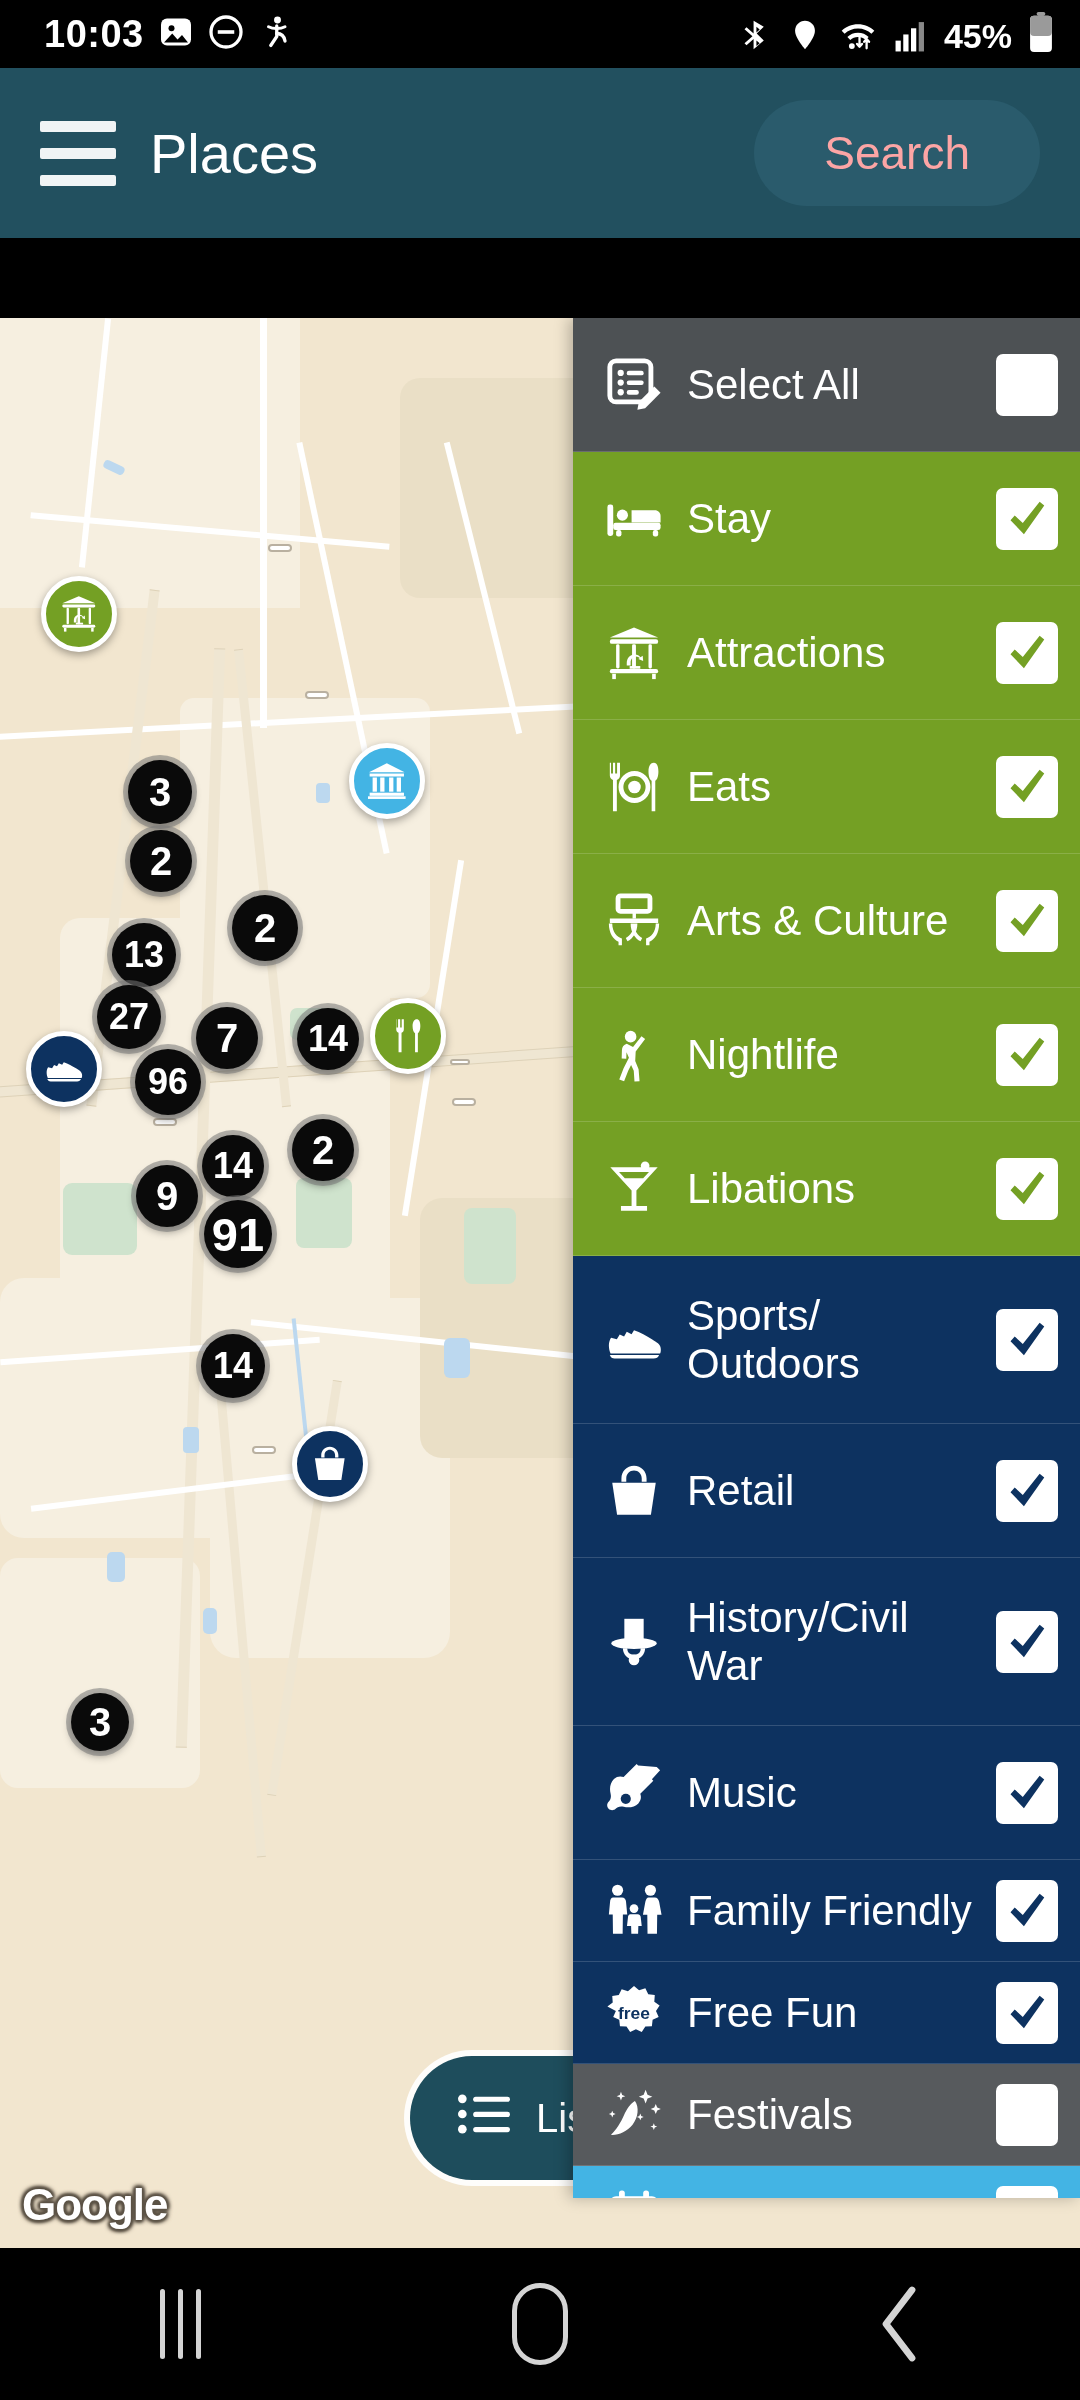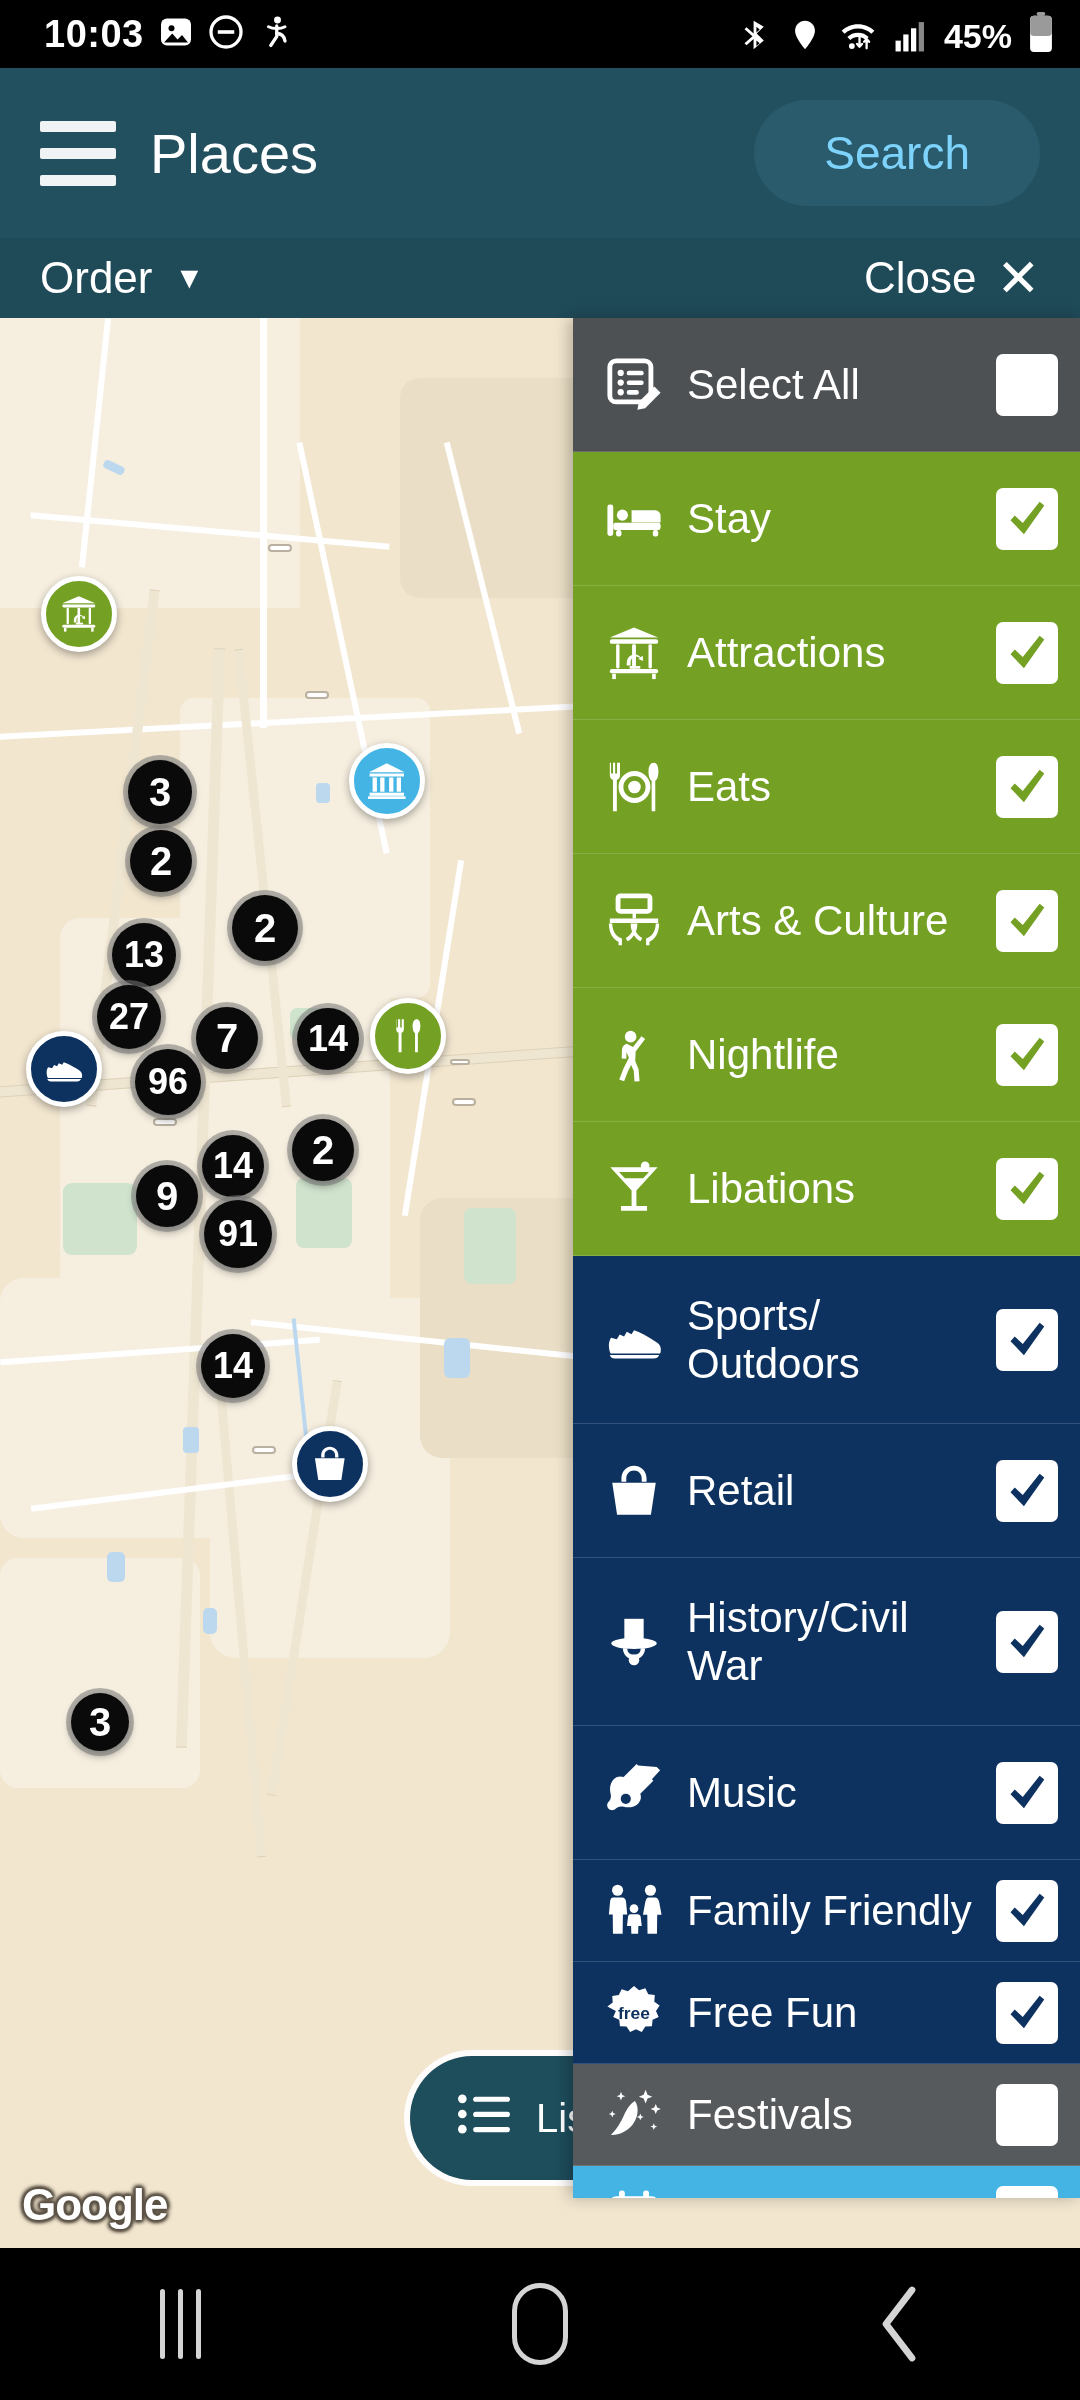--- a/index.html
+++ b/index.html
@@ -76,21 +76,21 @@
   
   #appbar {
     position:absolute; left:0; top:68px; width:1080px; height:170px;
     background:#22505f; display:flex; align-items:center; padding:0 40px;
   }
   #hamburger { width:76px; display:flex; flex-direction:column; gap:16px; cursor:pointer; }
   #hamburger span { display:block; height:11px; background:#f0f4f5; border-radius:2px; }
   #apptitle { color:#fff; font-size:56px; margin-left:34px; font-weight:500; }
   #search-btn {
     margin-left:auto; background:#2a5b6c; border-radius:58px;
-    padding:26px 70px; color:#7dd3fc; font-size:46px;
+    padding:26px 70px; color:#fca5a5; font-size:46px;
   }
 
   #subbar {
     position:absolute; left:0; top:238px; width:1080px; height:80px;
     background:#1f4a58; display:flex; align-items:center; padding:0 40px; color:#fff;
   }
   #order-btn { display:flex; align-items:center; gap:22px; font-size:44px; }
   #order-caret { font-size:30px; }
   #close-btn { margin-left:auto; display:flex; align-items:center; gap:20px; font-size:44px; }
   #close-x { font-size:52px; font-weight:300; line-height:1; }
@@ -248,21 +248,21 @@
         <div class="cluster" style="left: 130px; top: 512px; width: 62px; height: 62px; font-size: 40px;">2</div>
         <div class="cluster" style="left: 232px; top: 577px; width: 66px; height: 66px; font-size: 40px;">2</div>
         <div class="cluster" style="left: 112px; top: 605px; width: 64px; height: 64px; font-size: 36px;">13</div>
         <div class="cluster" style="left: 97px; top: 667px; width: 64px; height: 64px; font-size: 36px;">27</div>
         <div class="cluster" style="left: 196px; top: 689px; width: 62px; height: 62px; font-size: 40px;">7</div>
         <div class="cluster" style="left: 297px; top: 690px; width: 62px; height: 62px; font-size: 36px;">14</div>
         <div class="cluster" style="left: 135px; top: 731px; width: 66px; height: 66px; font-size: 36px;">96</div>
         <div class="cluster" style="left: 202px; top: 817px; width: 62px; height: 62px; font-size: 36px;">14</div>
         <div class="cluster" style="left: 292px; top: 801px; width: 62px; height: 62px; font-size: 40px;">2</div>
         <div class="cluster" style="left: 136px; top: 847px; width: 62px; height: 62px; font-size: 40px;">9</div>
-        <div class="cluster" style="left: 204px; top: 882px; width: 68px; height: 68px; font-size: 36px;">91</div>
+        <div class="cluster" style="left: 204px; top: 882px; width: 68px; height: 68px; font-size: 47px;">91</div>
         <div class="cluster" style="left: 201px; top: 1016px; width: 64px; height: 64px; font-size: 36px;">14</div>
         <div class="cluster" style="left: 71px; top: 1375px; width: 58px; height: 58px; font-size: 40px;">3</div>
       </div>
 
     <div id="google-logo">Google</div>
 
     <div id="list-fab">
       <span>
         <svg width="52" height="44" viewBox="0 0 24 20">
           <circle cx="2" cy="3" r="2" fill="#fff"></circle>
@@ -344,30 +344,20 @@
   <div id="appbar">
     <div id="hamburger">
       <span></span>
         <span></span>
         <span></span>
     </div>
     <div id="apptitle">Places</div>
     <div id="search-btn">Search</div>
   </div>
 
-  <div id="subbar">
-    <div id="order-btn">
-      <span>Order</span>
-      <span id="order-caret">▼</span>
-    </div>
-    <div id="close-btn">
-      <span>Close</span>
-      <span id="close-x">✕</span>
-    </div>
-  </div>
 
   <div id="filterpanel">
       <div class="frow sec-gray" style="height: 134px; justify-content: space-between;">
         <div class="ficon">
           <svg viewBox="0 0 24 24">
             <rect x="2" y="2" width="17" height="17" rx="2.6" fill="none" stroke="#fff" stroke-width="2"></rect>
             <circle cx="6.5" cy="7" r="1.3"></circle>
             <rect x="9" y="6.1" width="7" height="1.9" rx=".9"></rect>
             <circle cx="6.5" cy="11" r="1.3"></circle>
             <rect x="9" y="10.1" width="7" height="1.9" rx=".9"></rect>

